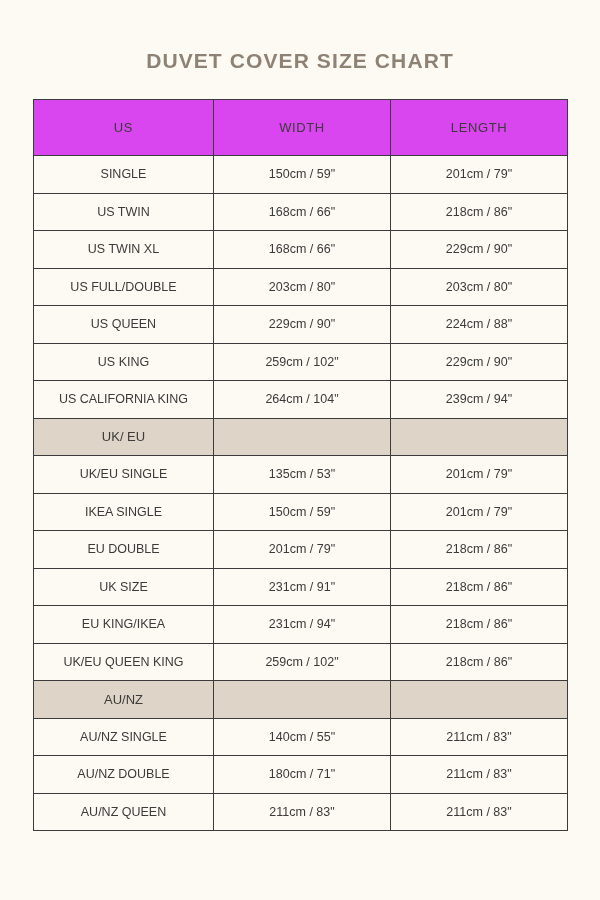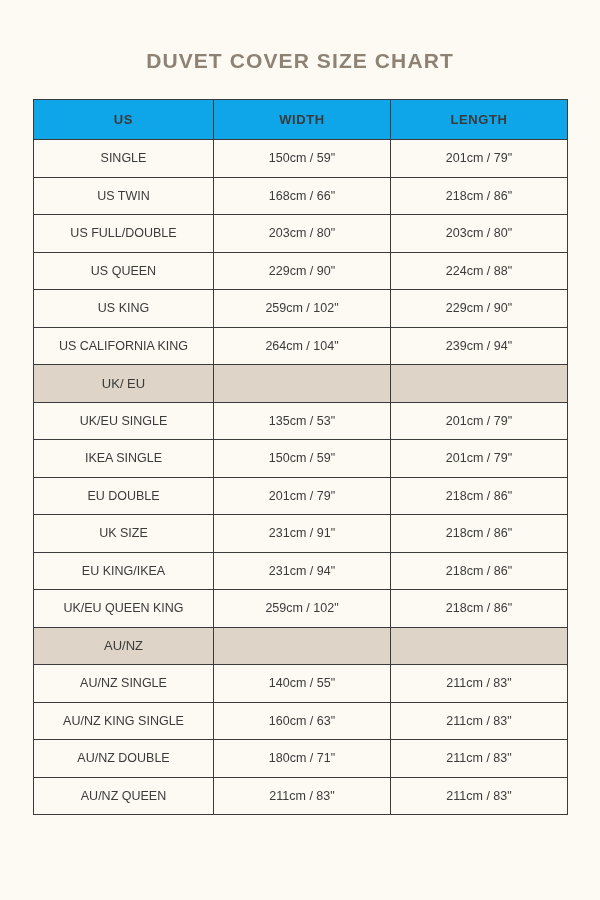--- a/index.html
+++ b/index.html
@@ -46,25 +46,25 @@
     border: 1px solid #3b3b3b;
     height: 37.5px;
     text-align: center;
     vertical-align: middle;
     font-size: 12.5px;
     font-weight: normal;
     padding: 0 2px;
     box-sizing: border-box;
   }
   thead th {
-    background: #0ea5e9;
-    font-weight: bold;
+    background: #d946ef;
+    font-weight: normal;
     font-size: 13px;
     letter-spacing: 0.6px;
-    height: 40px;
+    height: 56px;
   }
   col.c1 { width: 180px; }
   col.c2 { width: 177px; }
   col.c3 { width: 177px; }
   tr.section td {
     background: #ded5c8;
     font-size: 13px;
   }
   tr.section td.label {
     text-align: center;
@@ -93,20 +93,25 @@
       <tbody id="table-body">
           <tr>
             <td class="label">SINGLE</td>
             <td>150cm / 59"</td>
             <td>201cm / 79"</td>
           </tr>
           <tr>
             <td class="label">US TWIN</td>
             <td>168cm / 66"</td>
             <td>218cm / 86"</td>
+          </tr>
+          <tr>
+            <td class="label">US TWIN XL</td>
+            <td>168cm / 66"</td>
+            <td>229cm / 90"</td>
           </tr>
           <tr>
             <td class="label">US FULL/DOUBLE</td>
             <td>203cm / 80"</td>
             <td>203cm / 80"</td>
           </tr>
           <tr>
             <td class="label">US QUEEN</td>
             <td>229cm / 90"</td>
             <td>224cm / 88"</td>
@@ -160,25 +165,20 @@
             <td class="label">AU/NZ</td>
             <td></td>
             <td></td>
           </tr>
           <tr>
             <td class="label">AU/NZ SINGLE</td>
             <td>140cm / 55"</td>
             <td>211cm / 83"</td>
           </tr>
           <tr>
-            <td class="label">AU/NZ KING SINGLE</td>
-            <td>160cm / 63"</td>
-            <td>211cm / 83"</td>
-          </tr>
-          <tr>
             <td class="label">AU/NZ DOUBLE</td>
             <td>180cm / 71"</td>
             <td>211cm / 83"</td>
           </tr>
           <tr>
             <td class="label">AU/NZ QUEEN</td>
             <td>211cm / 83"</td>
             <td>211cm / 83"</td>
           </tr>
         </tbody>

